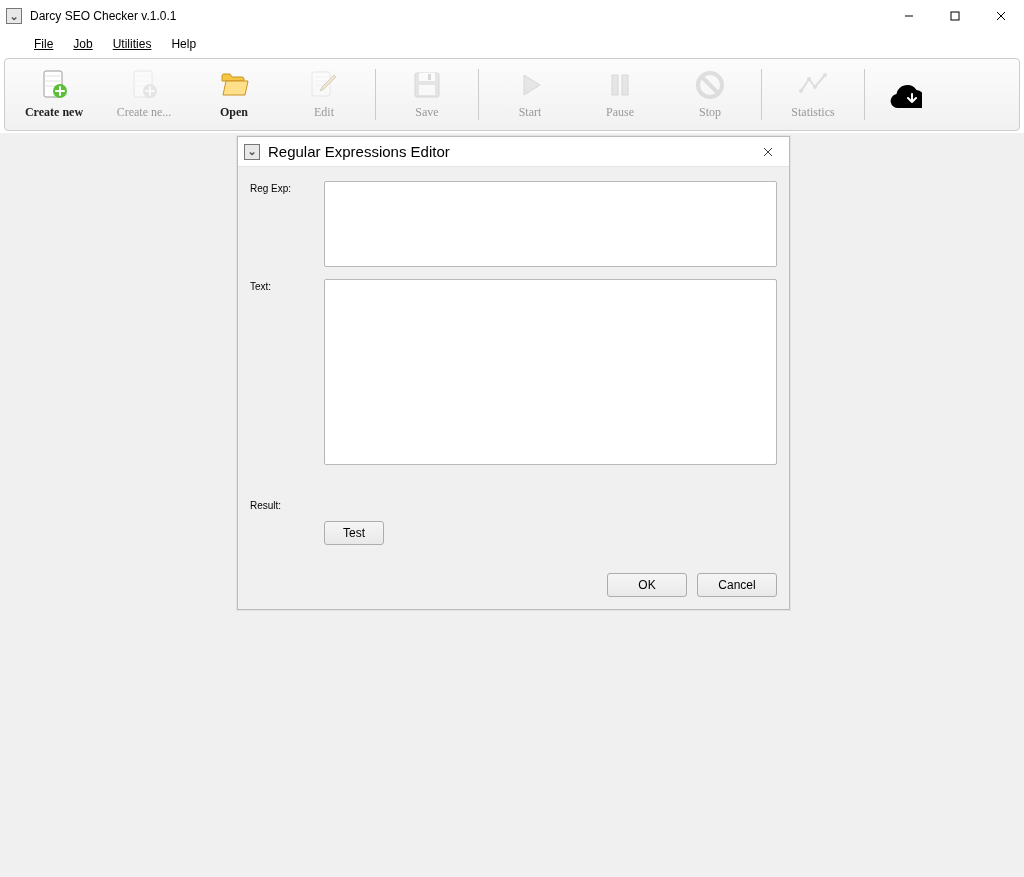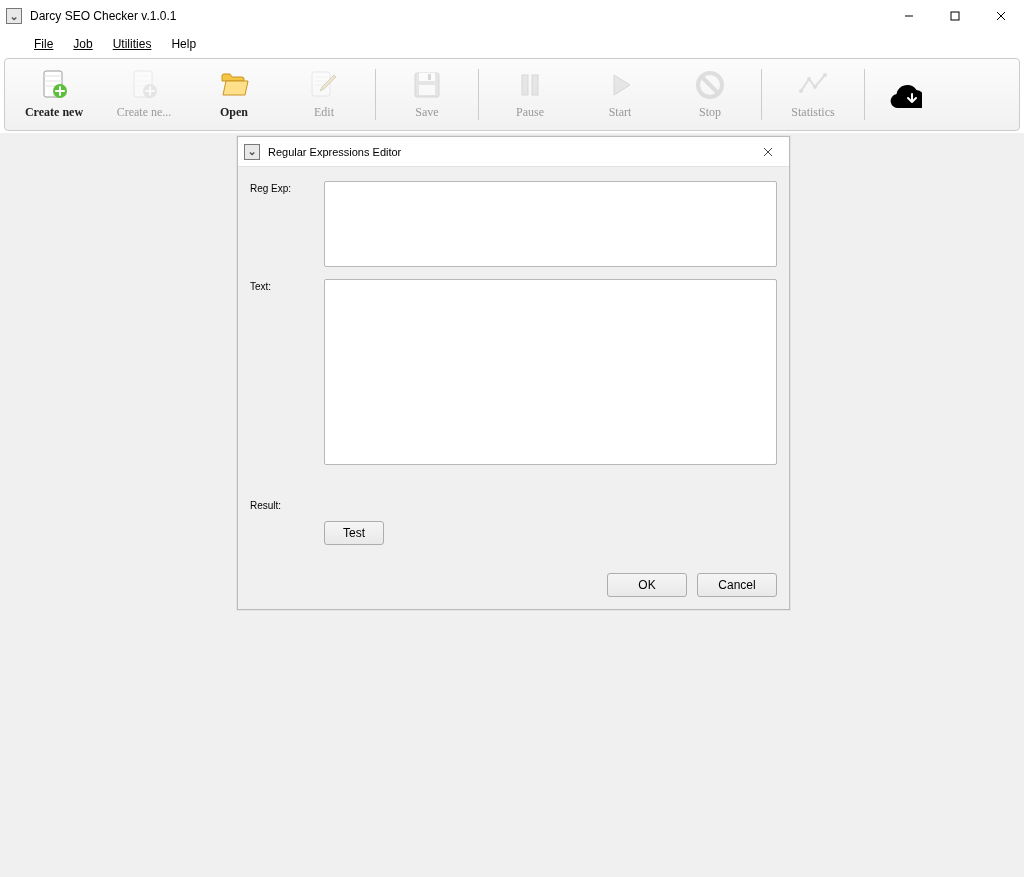--- a/index.html
+++ b/index.html
@@ -22,21 +22,21 @@
   .tb-btn { width:90px; display:flex; flex-direction:column; align-items:center; justify-content:center; padding:4px 2px; border-radius:3px; }
   .tb-btn .tb-ico { width:32px; height:32px; display:flex; align-items:center; justify-content:center; }
   .tb-btn .tb-label { margin-top:4px; font-size:12px; color:#222; text-align:center; white-space:nowrap; max-width:86px; overflow:hidden; text-overflow:ellipsis; }
   .tb-btn.bold .tb-label { font-weight:bold; }
   .tb-btn.disabled .tb-label { color:#999; }
   .tb-btn.disabled svg, .tb-btn.disabled .tb-ico { opacity:.55; filter:grayscale(20%); }
   
   .client { flex:1; background:#f0f0f0; position:relative; }
   .modal { position:absolute; left:237px; top:3px; width:553px; border:1px solid #bbb; background:#f0f0f0; box-shadow:0 0 0 1px rgba(0,0,0,.05); }
   .modal-titlebar { height:30px; display:flex; align-items:center; padding:0 6px; background:#fff; border-bottom:1px solid #e4e4e4; }
-  .modal-title { margin-left:8px; font-size:11px; }
+  .modal-title { margin-left:8px; font-size:15px; }
   .modal-close { margin-left:auto; width:30px; height:28px; display:flex; align-items:center; justify-content:center; color:#444; }
   .modal-body { padding:8px 12px 12px; }
   .modal-sub { height:30px; display:flex; align-items:center; }
   .modal-sub .help { margin-left:auto; width:18px; height:18px; border-radius:50%; background:#2a8dd4; color:#fff; display:flex; align-items:center; justify-content:center; font-weight:bold; font-size:12px; }
   .form-row { display:flex; margin-top:6px; }
   .form-row > label { width:74px; padding-top:2px; font-size:10px; }
   textarea.fld, .settings-box { flex:1; border:1px solid #b8b8b8; background:#fff; border-radius:2px; font:inherit; padding:4px; resize:none; }
   .regexp-area { height:86px; }
   .text-area { height:186px; }
   .settings-box { padding:6px 8px; }
@@ -138,33 +138,33 @@
             </svg>
         </span>
         <span class="tb-label">Save</span>
       </div>
     </div>
     <div class="tb-sep"></div>
     <div class="tb-group">
       <div class="tb-btn disabled">
         <span class="tb-ico">
           <svg width="32" height="32">
+              <path d="M10 6v20l16-10L10 6Z" fill="#bcbcbc" stroke="#8a8a8a"></path>
+            </svg>
+        </span>
+        <span class="tb-label">Start</span>
+      </div>
+      <div class="tb-btn disabled">
+        <span class="tb-ico">
+          <svg width="32" height="32">
               <rect x="8" y="6" width="6" height="20" fill="#bcbcbc" stroke="#8a8a8a"></rect>
               <rect x="18" y="6" width="6" height="20" fill="#bcbcbc" stroke="#8a8a8a"></rect>
             </svg>
         </span>
         <span class="tb-label">Pause</span>
-      </div>
-      <div class="tb-btn disabled">
-        <span class="tb-ico">
-          <svg width="32" height="32">
-              <path d="M10 6v20l16-10L10 6Z" fill="#bcbcbc" stroke="#8a8a8a"></path>
-            </svg>
-        </span>
-        <span class="tb-label">Start</span>
       </div>
       <div class="tb-btn disabled">
         <span class="tb-ico">
           <svg width="32" height="32">
               <circle cx="16" cy="16" r="12" fill="none" stroke="#a0a0a0" stroke-width="4"></circle>
               <line x1="8" y1="8" x2="24" y2="24" stroke="#a0a0a0" stroke-width="4"></line>
             </svg>
         </span>
         <span class="tb-label">Stop</span>
       </div>

